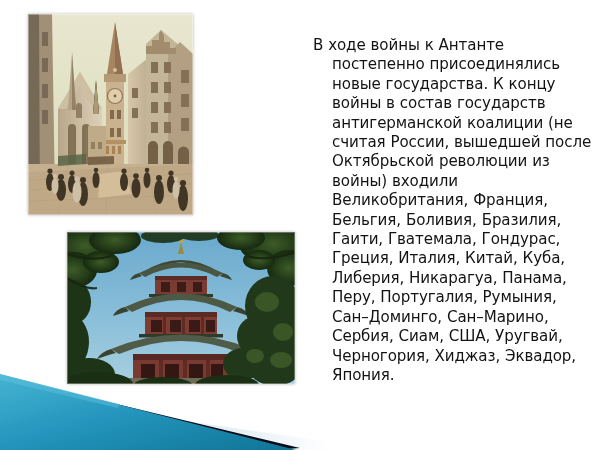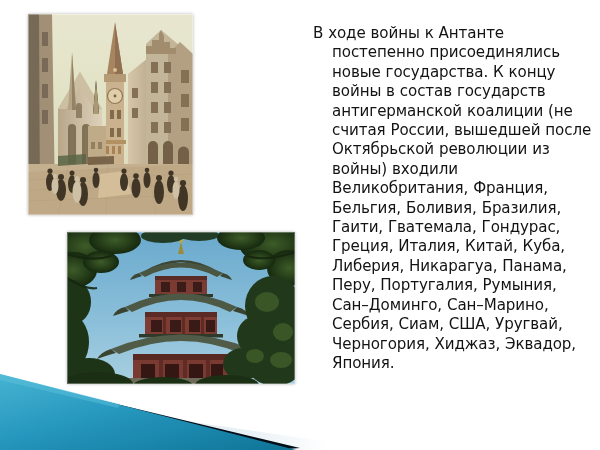--- a/index.html
+++ b/index.html
@@ -49,21 +49,21 @@
     left: 67px;
     top: 232px;
     width: 228px;
     height: 152px;
   }
 
   
   #text-block {
     position: absolute;
     left: 313px;
-    top: 24px;
+    top: 36px;
     width: 280px;
   }
   #body-paragraph {
     margin: 0;
     padding-left: 19px;
     text-indent: -19px;
     font-family: "DejaVu Sans", sans-serif;
     font-size: 15.1px;
     line-height: 19.4px;
     color: #131313;

